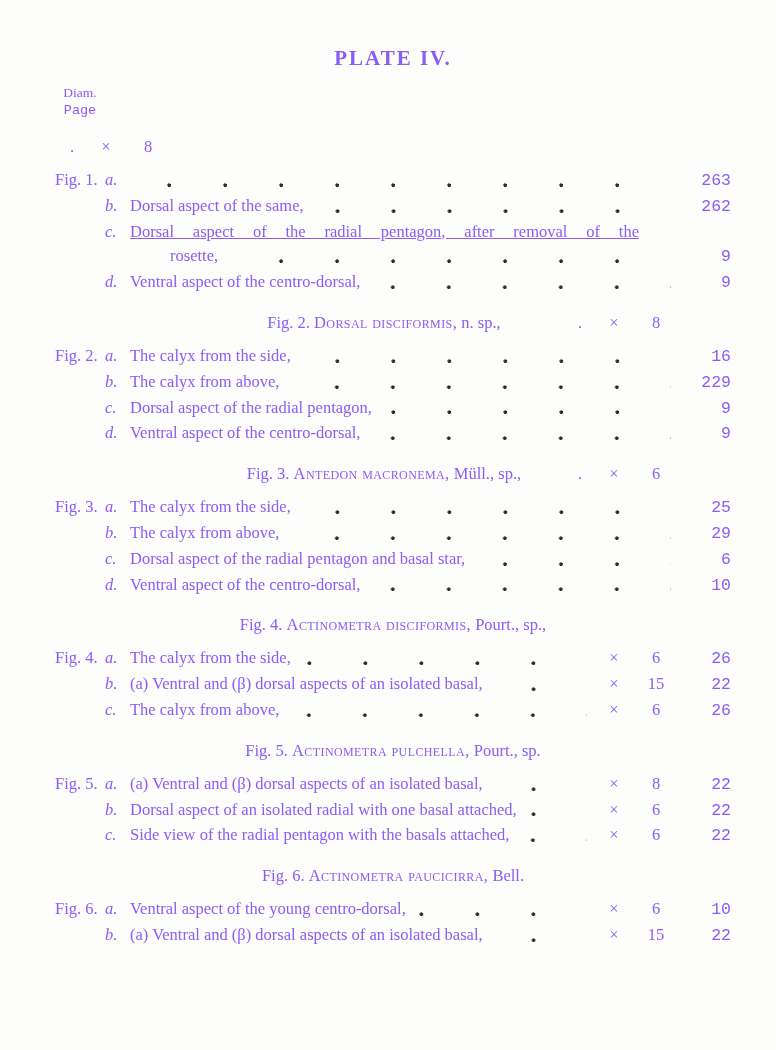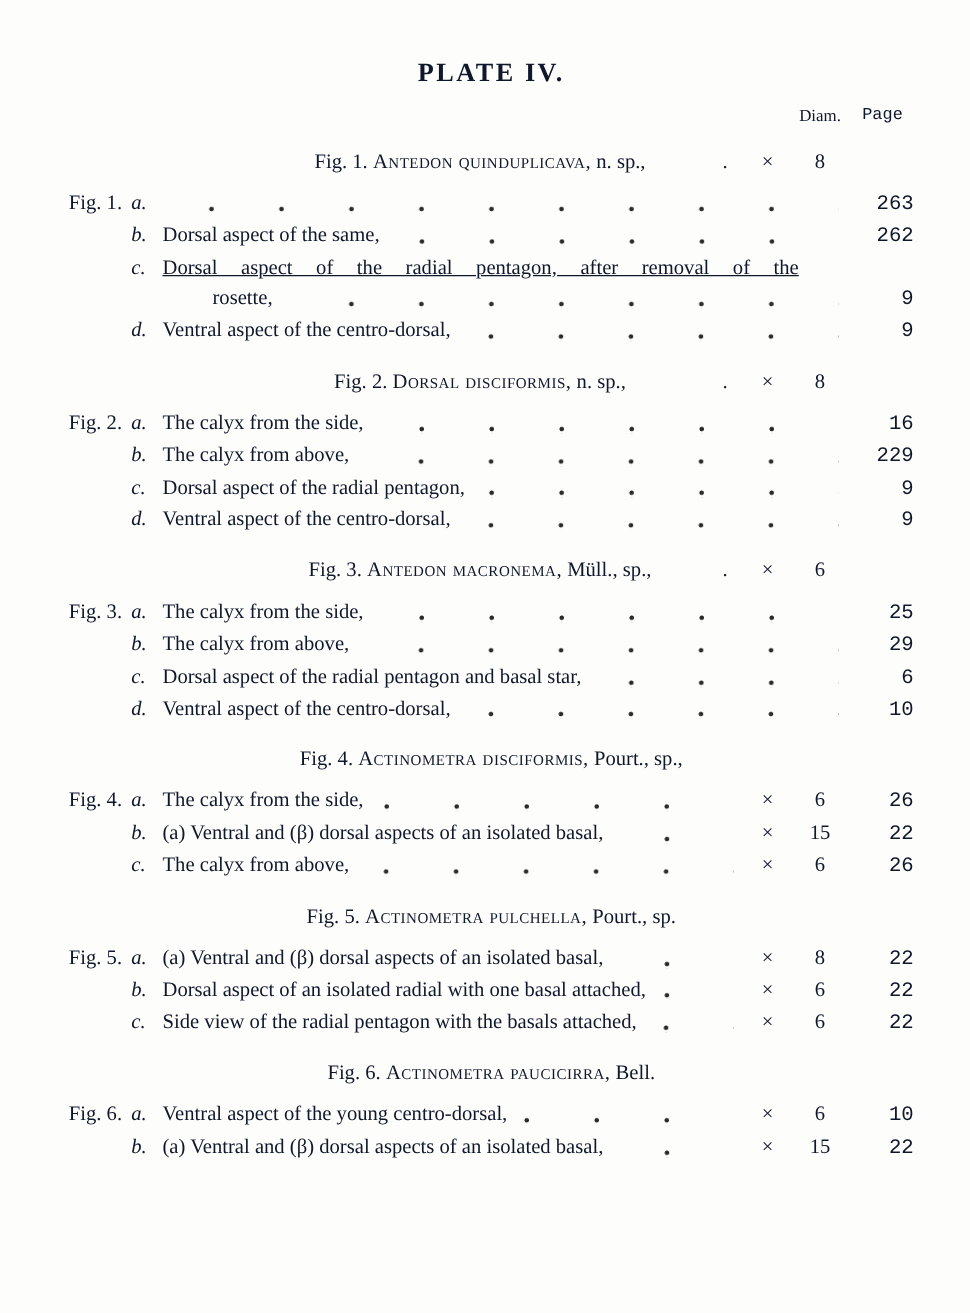--- a/index.html
+++ b/index.html
@@ -1,28 +1,28 @@
 <!DOCTYPE html>
 <html><head>
 <meta charset="utf-8">
 <style>
   html,body{margin:0;padding:0;background:#ffffff;}
   .page{
     width:776px;height:1050px;box-sizing:border-box;position:relative;
     background:#fdfdfc;
     padding:46px 45px 0 55px;
     font-family:"Liberation Serif","DejaVu Serif",serif;
-    color:#0f172a;font-size:16.5px;
+    color:#8b5cf6;font-size:16.5px;
     overflow:hidden;
   }
   .title{
     text-align:center;font-size:21px;font-weight:bold;letter-spacing:2px;
     margin:0;line-height:24px;
   }
-  .col-hdr{display:flex;align-items:flex-start;font-size:13.5px;margin-top:14px;line-height:18px;}
+  .col-hdr{display:flex;align-items:flex-start;font-size:13.5px;margin-top:14px;line-height:18px;flex-direction:column;}
   .col-hdr .spacer{flex:1;}
   .mult-col{width:34px;flex:none;text-align:center;}
   .diam-col{width:50px;flex:none;text-align:center;}
   .page-col{width:50px;flex:none;text-align:right;font-family:Liberation Mono, monospace;}
   .col-hdr .diam-col{text-align:center;}
   .col-hdr .page-col{text-align:center;}
 
   .heading-row{display:flex;align-items:baseline;margin:14px 0 9px;line-height:25px;}
   .h-main{flex:1;text-align:center;}
   .h-main.shifted{padding-left:150px;}
@@ -50,21 +50,20 @@
   <div class="col-hdr">
     <span class="spacer"></span>
     <span class="mult-col"></span>
     <span class="diam-col">Diam.</span>
     <span class="page-col">Page</span>
   </div>
 
   <section id="figures">
       <div class="group">
         <div class="heading-row">
-          <span class="h-main shifted"><span>Fig. 1. </span><span class="species">Antedon quinduplicava,</span><span> n. sp.,</span></span>
           <span class="h-dot">.</span>
           <span class="mult-col">×</span>
           <span class="diam-col">8</span>
           <span class="page-col"></span>
         </div>
         <div class="row">
           <span class="fig-col">Fig. 1.</span>
           <span class="letter-col">a.</span>
           <span class="leader"></span>
           <span class="page-col">263</span>

